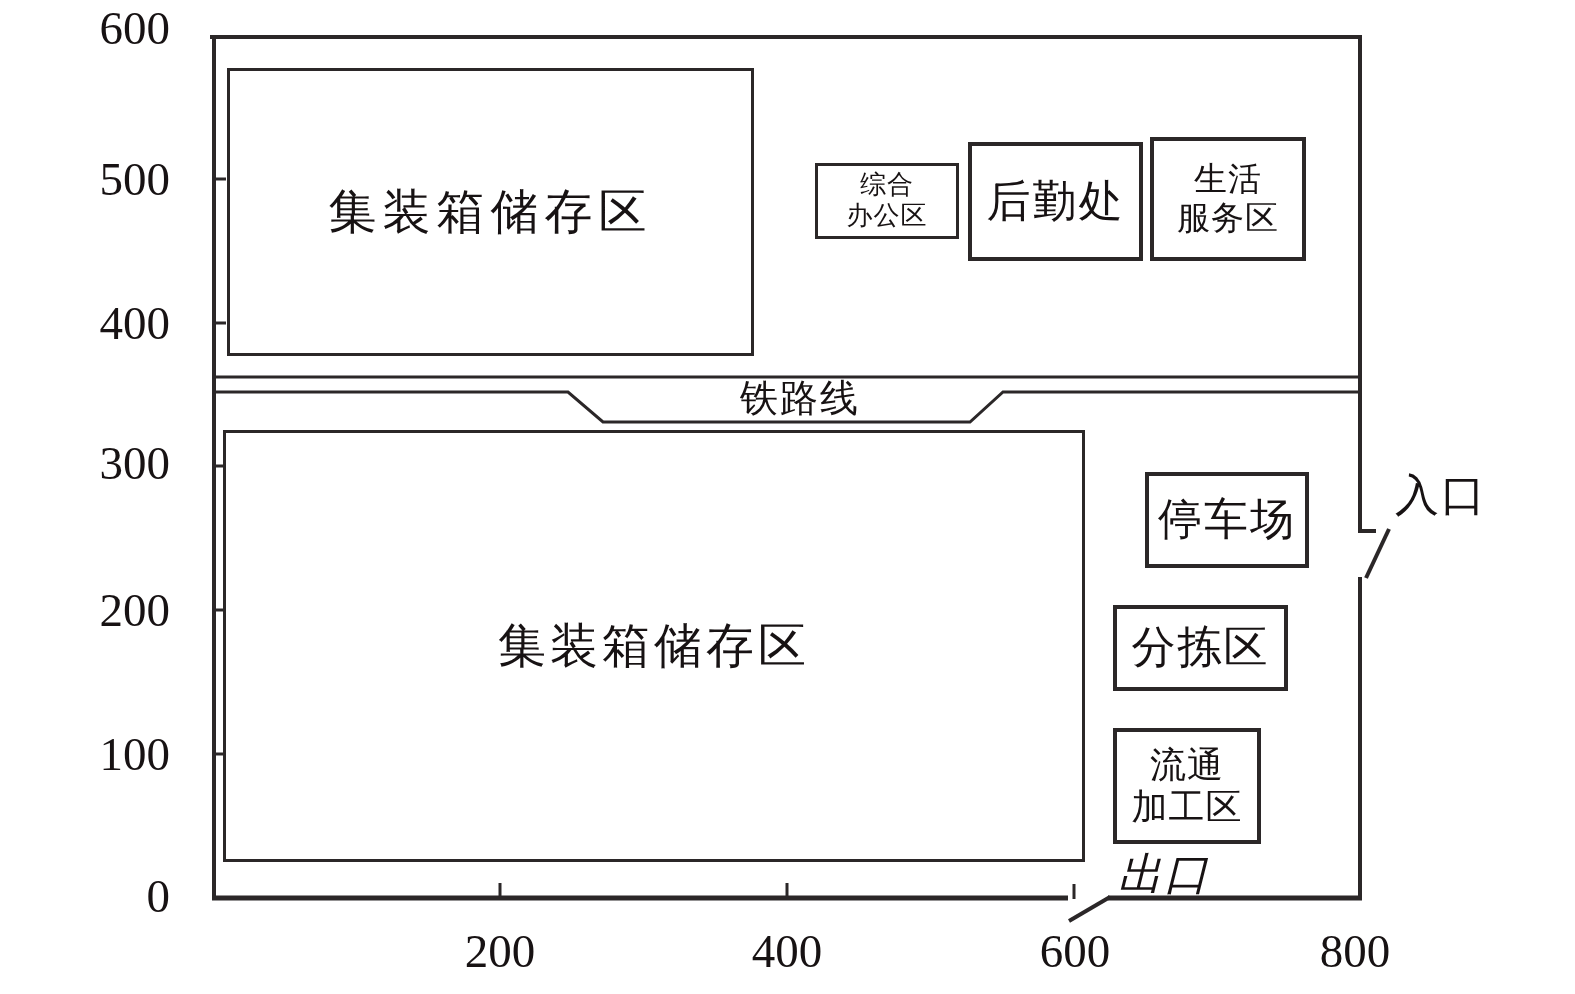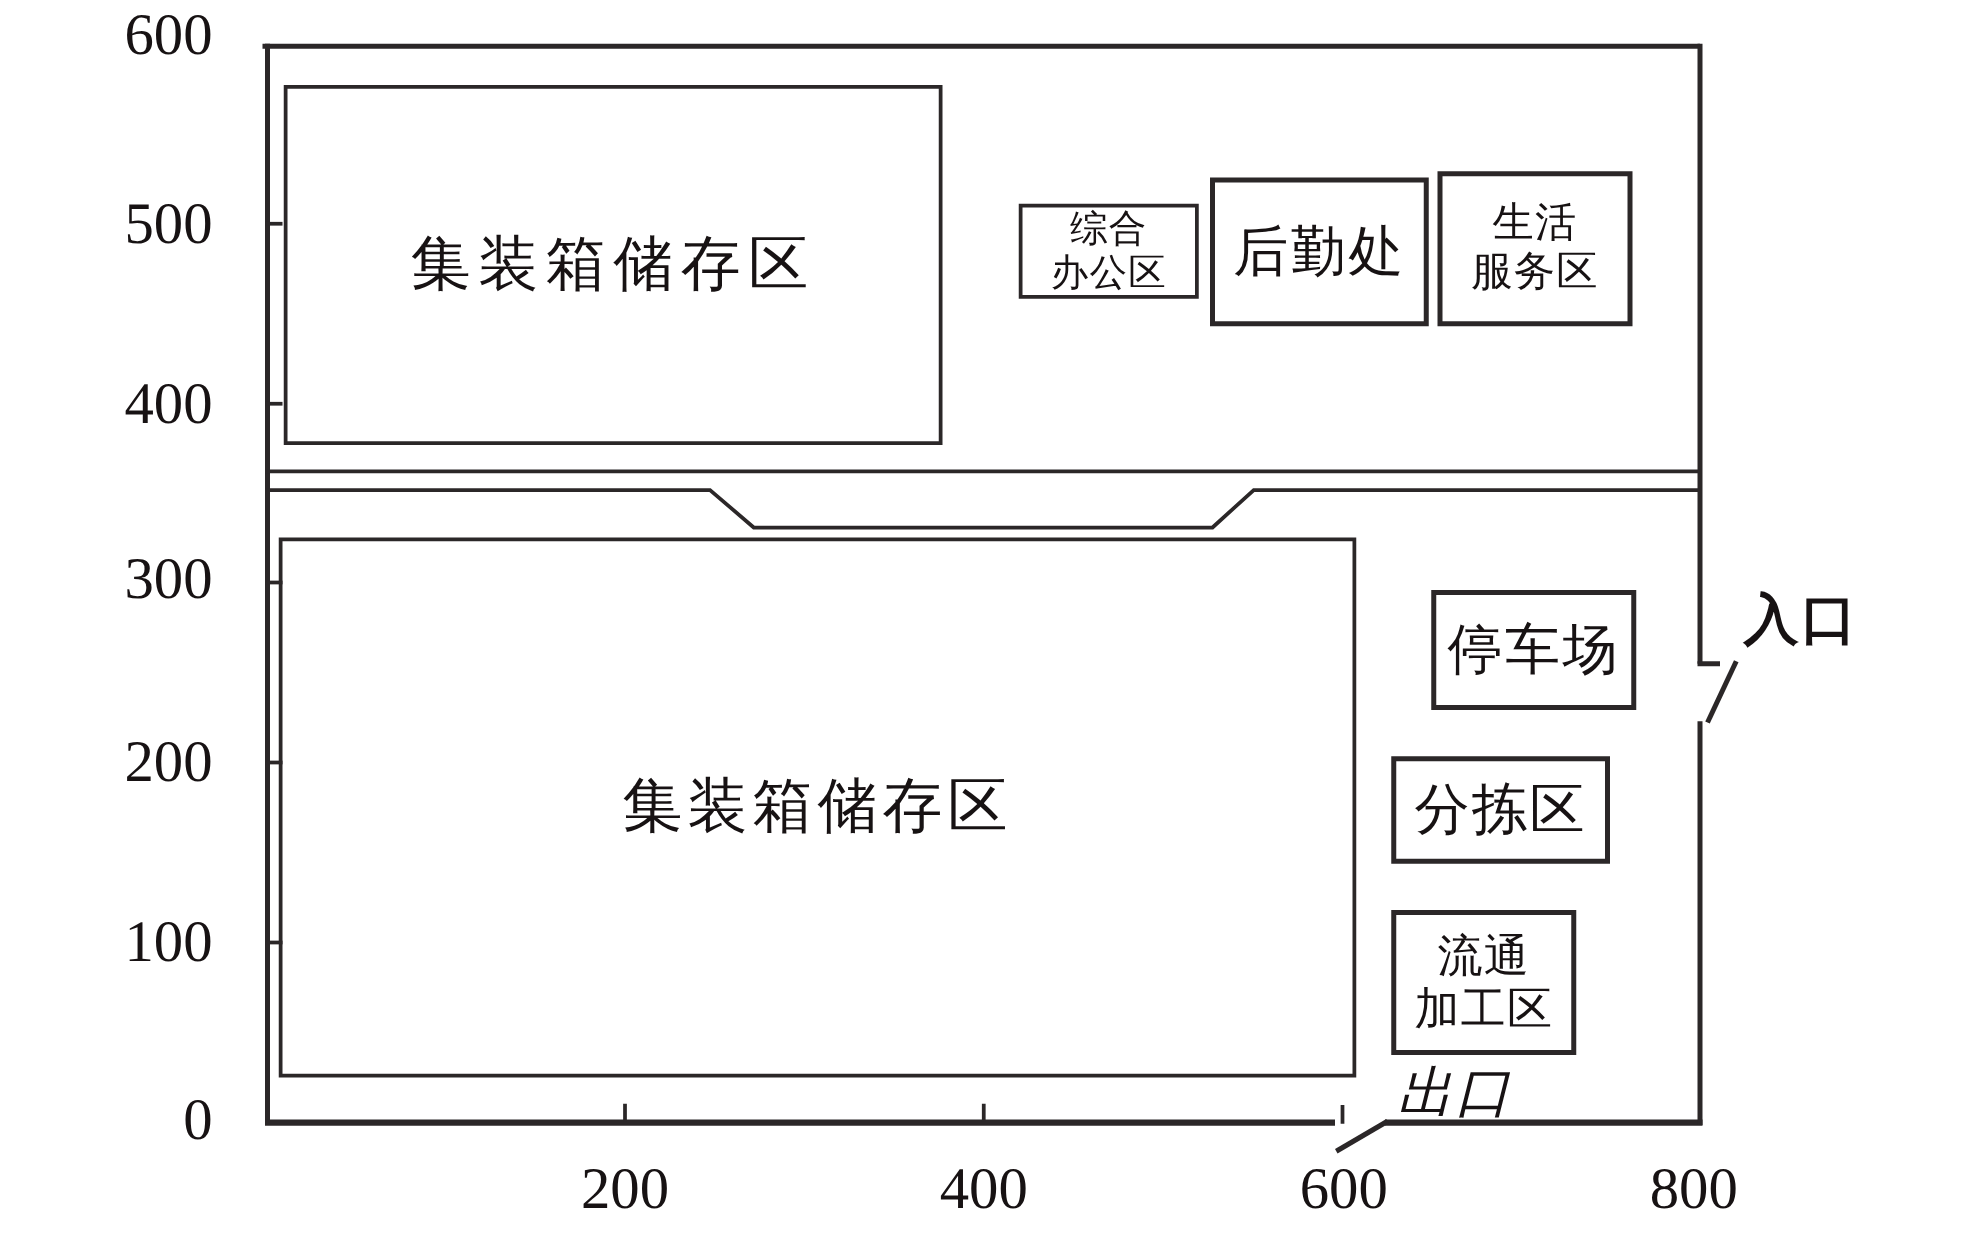--- a/index.html
+++ b/index.html
@@ -19,28 +19,28 @@
     display:flex;flex-direction:column;align-items:center;justify-content:center;
     text-align:center;line-height:1.18;letter-spacing:2px;background:transparent;
   }
   .r-label{
     position:absolute;display:flex;align-items:center;justify-content:center;
     text-align:center;letter-spacing:2px;white-space:nowrap;
   }
   
   #box-container-storage{left:227px;top:68px;width:527px;height:288px;border-width:3px;font-size:48px;letter-spacing:6px;text-align:center;}
   #box-bulk-storage{left:223px;top:430px;width:862px;height:432px;border-width:3px;font-size:48px;letter-spacing:4px;}
-  #box-office{left:815px;top:163px;width:144px;height:76px;border-width:3px;font-size:30px;letter-spacing:1px;}
+  #box-office{left:815px;top:163px;width:144px;height:76px;border-width:3px;font-size:26px;letter-spacing:1px;}
   #box-logistics{left:968px;top:142px;width:175px;height:119px;font-size:44px;}
   #box-life-service{left:1138px;top:137px;width:156px;height:124px;font-size:33px;letter-spacing:1px;margin-left:12px;}
   #box-parking{left:1145px;top:472px;width:164px;height:96px;font-size:44px;}
   #box-sorting{left:1113px;top:605px;width:175px;height:86px;font-size:44px;}
   #box-processing{left:1113px;top:728px;width:148px;height:116px;font-size:36px;letter-spacing:1px;}
   #label-railway{left:690px;top:376px;width:220px;height:44px;font-size:38px;}
-  #label-entrance{left:1376px;top:468px;width:130px;height:54px;font-size:44px;font-weight:bold;}
+  #label-entrance{left:1376px;top:468px;width:130px;height:54px;font-size:44px;}
   #label-exit{left:1104px;top:848px;width:120px;height:52px;font-size:44px;font-style:italic;}
   
   .ylab{position:absolute;left:20px;width:150px;height:54px;line-height:54px;
         text-align:right;font-size:47px;}
   .xlab{position:absolute;top:924px;width:160px;height:54px;line-height:54px;
         text-align:center;font-size:47px;}
   #ylab-0{top:1px;}   #ylab-1{top:152px;} #ylab-2{top:296px;} #ylab-3{top:436px;}
   #ylab-4{top:583px;} #ylab-5{top:727px;} #ylab-6{top:869px;}
   #xlab-0{left:420px;} #xlab-1{left:707px;} #xlab-2{left:995px;} #xlab-3{left:1275px;}
 </style>
@@ -105,20 +105,21 @@
 
   <div id="box-sorting" class="r-box">
     <span>分拣区</span>
   </div>
 
   <div id="box-processing" class="r-box">
     <span>流通</span>
     <span>加工区</span>
   </div>
 
+  <div id="label-railway" class="r-label">铁路线</div>
   <div id="label-entrance" class="r-label">入口</div>
   <div id="label-exit" class="r-label">出口</div>
 
   <div id="ylab-0" class="ylab">600</div>
   <div id="ylab-1" class="ylab">500</div>
   <div id="ylab-2" class="ylab">400</div>
   <div id="ylab-3" class="ylab">300</div>
   <div id="ylab-4" class="ylab">200</div>
   <div id="ylab-5" class="ylab">100</div>
   <div id="ylab-6" class="ylab">0</div>

